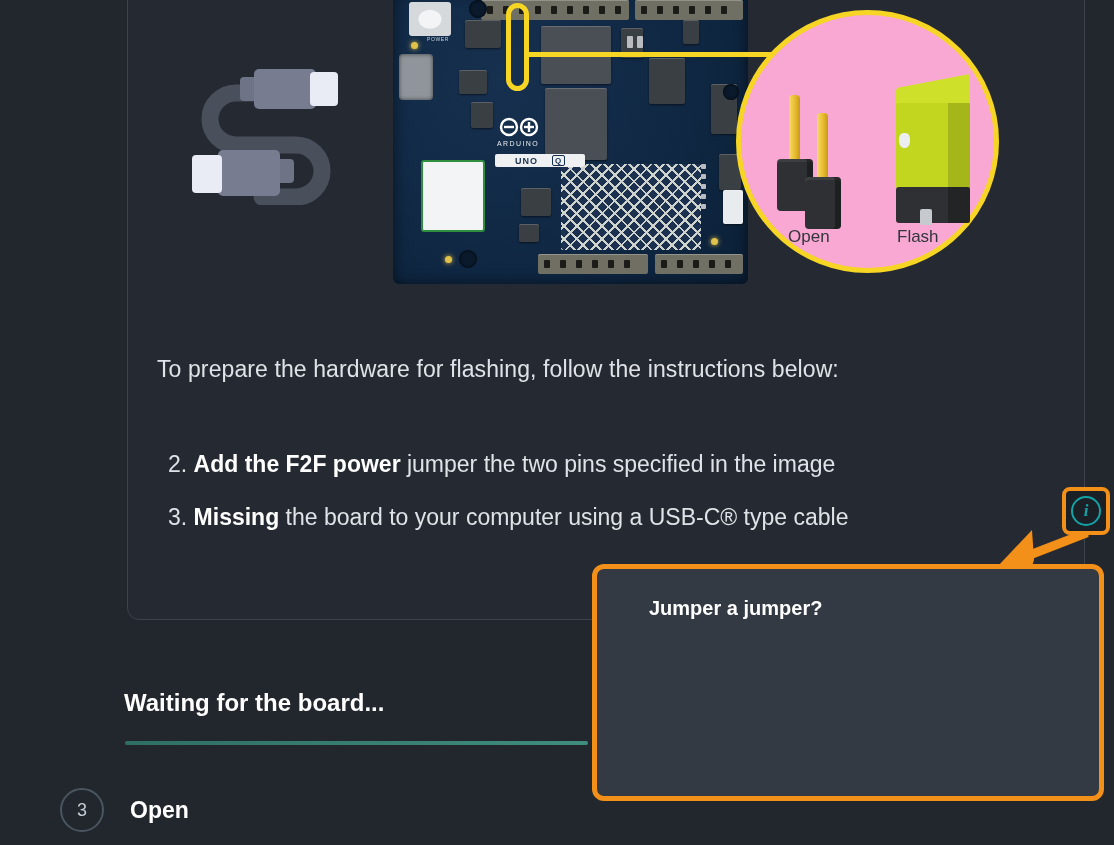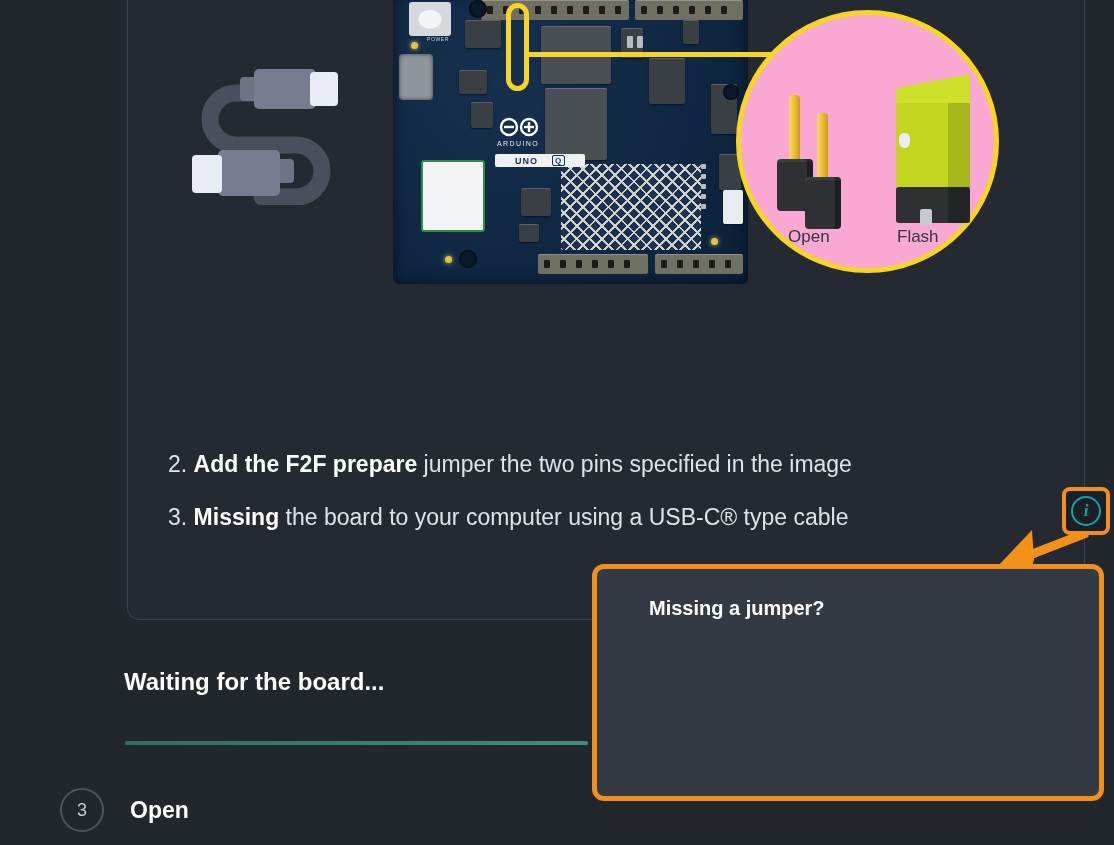--- a/index.html
+++ b/index.html
@@ -108,21 +108,21 @@
   }
   .steps { position:absolute; left:168px; top:438px; width:920px; }
   .step-line {
     font-size:23px; color:#dfe3e8; line-height:53px; white-space:nowrap;
   }
   .step-num { color:#dfe3e8; }
   .step-line b { font-weight:700; color:#ffffff; }
 
   
   .waiting {
-    position:absolute; left:124px; top:668px;
+    position:absolute; left:124px; top:689px;
     font-size:24px; font-weight:700; color:#ffffff;
   }
   .progress-track {
     position:absolute; left:125px; top:741px; width:463px; height:4px;
     background:#2b3038; border-radius:2px;
   }
   .progress-fill { position:absolute; left:0; top:0; height:4px; width:100%;
     background:linear-gradient(90deg,#2f6f63,#3f8d7d); border-radius:2px; }
 
   
@@ -288,25 +288,26 @@
         <div class="jc-top" style="left:0; top:0;"></div>
         <div class="jc-body" style="left:0; top:22px;"></div>
         <div class="jc-foot" style="left:0; top:106px;"></div>
         <div class="jc-notch" style="left:24px; top:128px;"></div>
       </div>
       <div class="callout-label" style="left:156px; top:212px;">Flash</div>
     </div>
     <div class="tiny-dot"></div>
   </div>
 
+  <div class="intro">To prepare the hardware for flashing, follow the instructions below:</div>
 
   <div class="steps">
     <div class="step-line">
       <span class="step-num">2.</span>
-      <b>Add the F2F prepare</b><span> jumper the two pins specified in the image</span>
+      <b>Add the F2F power</b><span> jumper the two pins specified in the image</span>
     </div>
     <div class="step-line">
       <span class="step-num">3.</span>
       <b>Missing</b><span> the board to your computer using a USB-C® type cable</span>
     </div>
   </div>
 
   <div class="waiting">Waiting for the board...</div>
   <div class="progress-track">
     <div class="progress-fill"></div>
@@ -320,16 +321,16 @@
   <svg class="arrow-svg" viewBox="0 0 110 90">
     <path d="M96 8 L96 34 L34 58" fill="none" stroke="#f39019" stroke-width="9" stroke-linejoin="miter"></path>
     <path d="M10 66 L44 30 L46 60 L42 72 Z" fill="#f39019"></path>
   </svg>
 
   <div class="info-box">
     <div class="info-circle">i</div>
   </div>
 
   <div class="tooltip">
-    <div class="tooltip-title">Missing a jumper?</div>
+    <div class="tooltip-title">Jumper a jumper?</div>
   </div>
 
 </div>
 
 </body></html>

